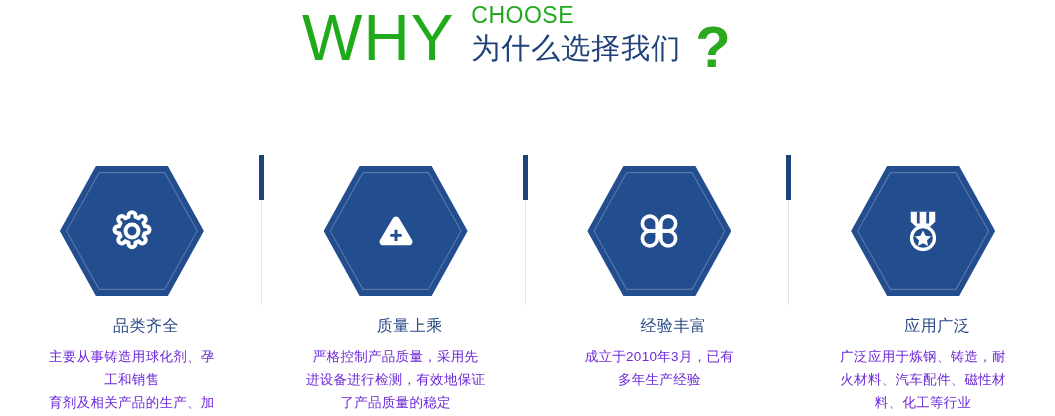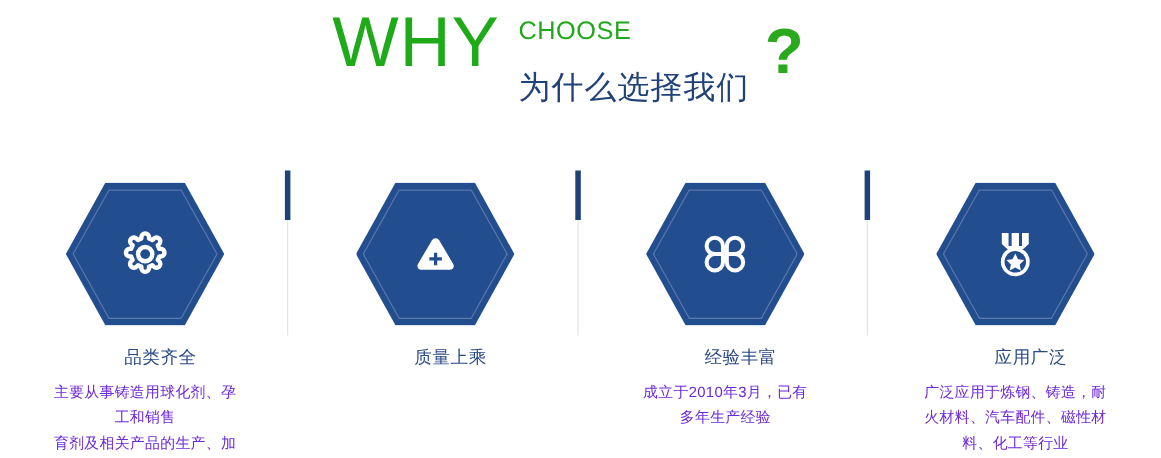--- a/index.html
+++ b/index.html
@@ -36,22 +36,21 @@
     font-weight: 400;
     letter-spacing: 1px;
     color: #1faa19;
     padding-top: 6px;
     white-space: nowrap;
   }
   .mid-block {
     display: flex;
     flex-direction: column;
     margin-left: 17px;
-    padding-top: 14px;
-    gap: 20px;
+    padding-top: 2px;
   }
   .choose {
     font-size: 23px;
     line-height: 26px;
     color: #22a81c;
     letter-spacing: 0.5px;
     white-space: nowrap;
   }
   .cn-head {
     font-size: 29px;
@@ -217,20 +216,25 @@
       <div class="hex"></div>
       <div class="hex-outline"></div>
       <div class="hex-icon">
         <svg viewBox="0 0 64 64">
           <path d="M32 15.5c1.5 0 2.9.8 3.7 2.1l14.6 24.6c1.6 2.7-.3 6.1-3.5 6.1H17.2c-3.2 0-5.1-3.4-3.5-6.1l14.6-24.6c.8-1.3 2.2-2.1 3.7-2.1z" fill="#ffffff"></path>
           <path d="M32 30.5v13M25.5 37h13" stroke="#224d8e" stroke-width="3.4" stroke-linecap="butt"></path>
         </svg>
       </div>
     </div>
     <div class="card-title">质量上乘</div>
+    <div class="card-body">
+      <div>严格控制产品质量，采用先</div>
+      <div>进设备进行检测，有效地保证</div>
+      <div>了产品质量的稳定</div>
+    </div>
     <div class="divider">
       <div class="dv-top"></div>
       <div class="dv-bot"></div>
     </div>
   </div>
 
   <div class="col">
     <div class="hex-wrap">
       <div class="hex"></div>
       <div class="hex-outline"></div>

